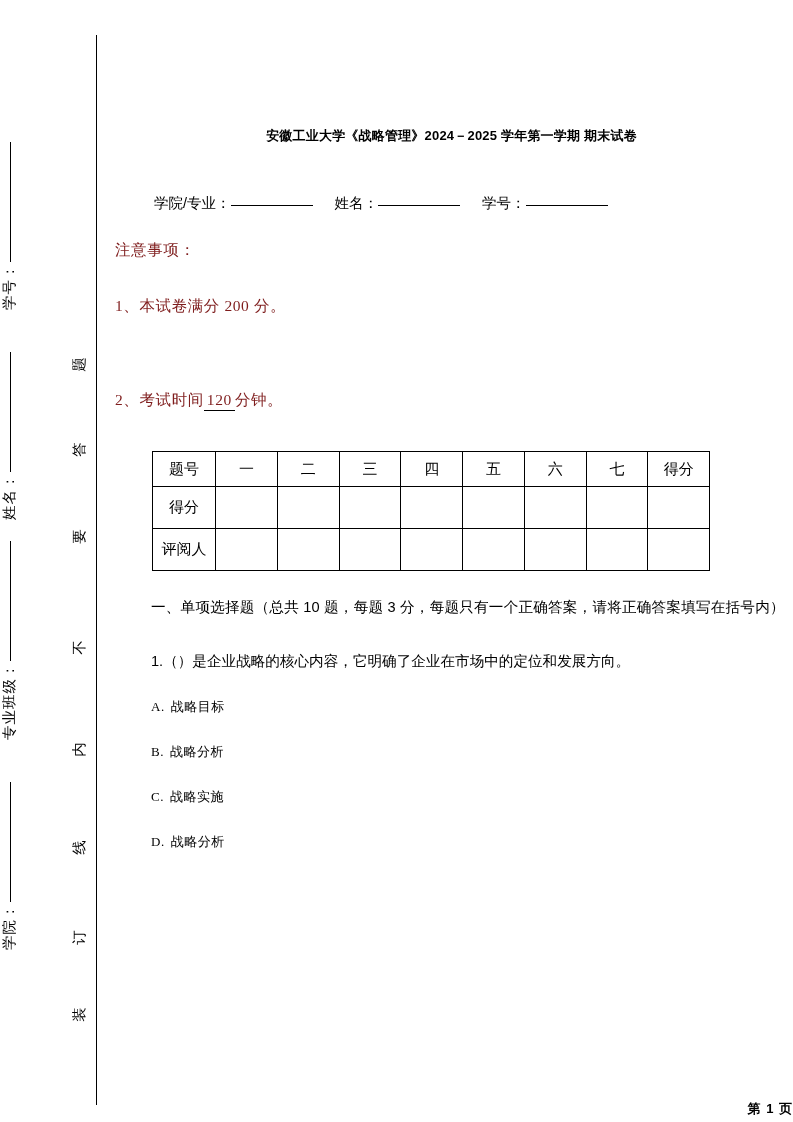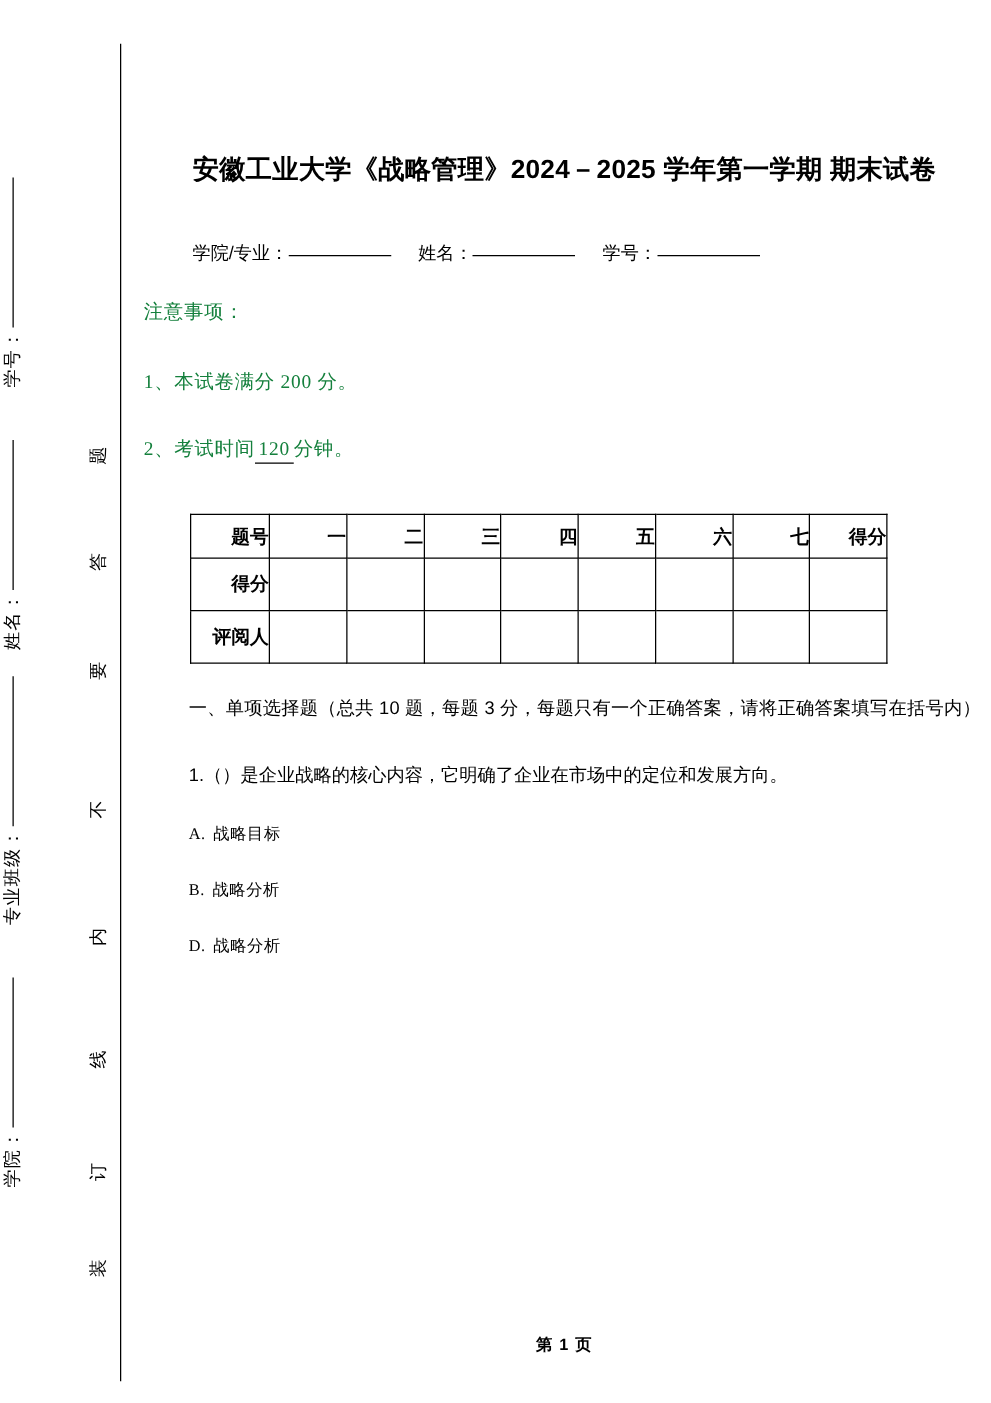--- a/index.html
+++ b/index.html
@@ -90,21 +90,21 @@
     width: 683px;
     height: 1122px;
   }
 
   .doc-title {
     margin: 0;
     padding: 0 18px;
     padding-top: 118px;
     font-family: "Liberation Sans", "DejaVu Sans", sans-serif;
     font-weight: bold;
-    font-size: 21px;
+    font-size: 13px;
     line-height: 36px;
     text-align: center;
     letter-spacing: 0.2px;
   }
 
   .info-line {
     margin: 4px;
     padding-top: 34px;
     padding-left: 40px;
     font-family: "Liberation Sans", "DejaVu Sans", sans-serif;
@@ -125,45 +125,46 @@
     margin: 0;
     padding-top: 22px;
   }
   .note-row {
     font-family: "Liberation Serif", "DejaVu Serif", serif;
     font-size: 15.5px;
     line-height: 20px;
     padding: 0 0 0 5px;
     margin-bottom: 34px;
     letter-spacing: 0.6px;
-    color: #15803d;
+    color: #7f1d1d;
   }
   .note-row:first-child { margin-bottom: 36px; }
   .underline-val {
     display: inline-block;
     border-bottom: 1.2px solid #000;
     padding: 0 3px;
+    margin-top: 40px;
   }
 
   
   .score-table-wrap {
     padding-top: 6px;
     padding-left: 42px;
   }
   table.score-table {
     border-collapse: collapse;
     width: 558px;
     table-layout: fixed;
   }
   table.score-table td {
     border: 1.3px solid #000;
-    text-align: right;
+    text-align: center;
     vertical-align: middle;
     font-family: "Liberation Sans", "DejaVu Sans", sans-serif;
-    font-weight: bold;
+    font-weight: normal;
     font-size: 15px;
     height: 36px;
     padding: 0;
   }
   table.score-table tr.r-head td { height: 34px; }
   table.score-table tr.r-body td { height: 41px; }
   table.score-table td.c-label { width: 62px; }
 
   
   .section {
@@ -195,23 +196,23 @@
     letter-spacing: 0.5px;
   }
   .option .opt-letter {
     font-family: "Liberation Serif", "DejaVu Serif", serif;
     margin-right: 6px;
   }
 
   .page-footer {
     position: absolute;
     left: 0;
-    top: 1067px;
+    top: 1100px;
     width: 683px;
-    text-align: center;
+    text-align: right;
     font-family: "Liberation Sans", "DejaVu Sans", sans-serif;
     font-weight: bold;
     font-size: 13px;
     letter-spacing: 1px;
   }
 </style>
 </head>
 <body>
 
 <div id="sidebar">
@@ -309,18 +310,21 @@
 
     <div class="question-stem">1.（）是企业战略的核心内容，它明确了企业在市场中的定位和发展方向。</div>
 
     <div class="option">
       <span class="opt-letter">A.</span><span>战略目标</span>
     </div>
     <div class="option">
       <span class="opt-letter">B.</span><span>战略分析</span>
     </div>
     <div class="option">
+      <span class="opt-letter">C.</span><span>战略实施</span>
+    </div>
+    <div class="option">
       <span class="opt-letter">D.</span><span>战略分析</span>
     </div>
   </div>
 
   <div class="page-footer">第 1 页</div>
 </div>
 
 </body></html>

